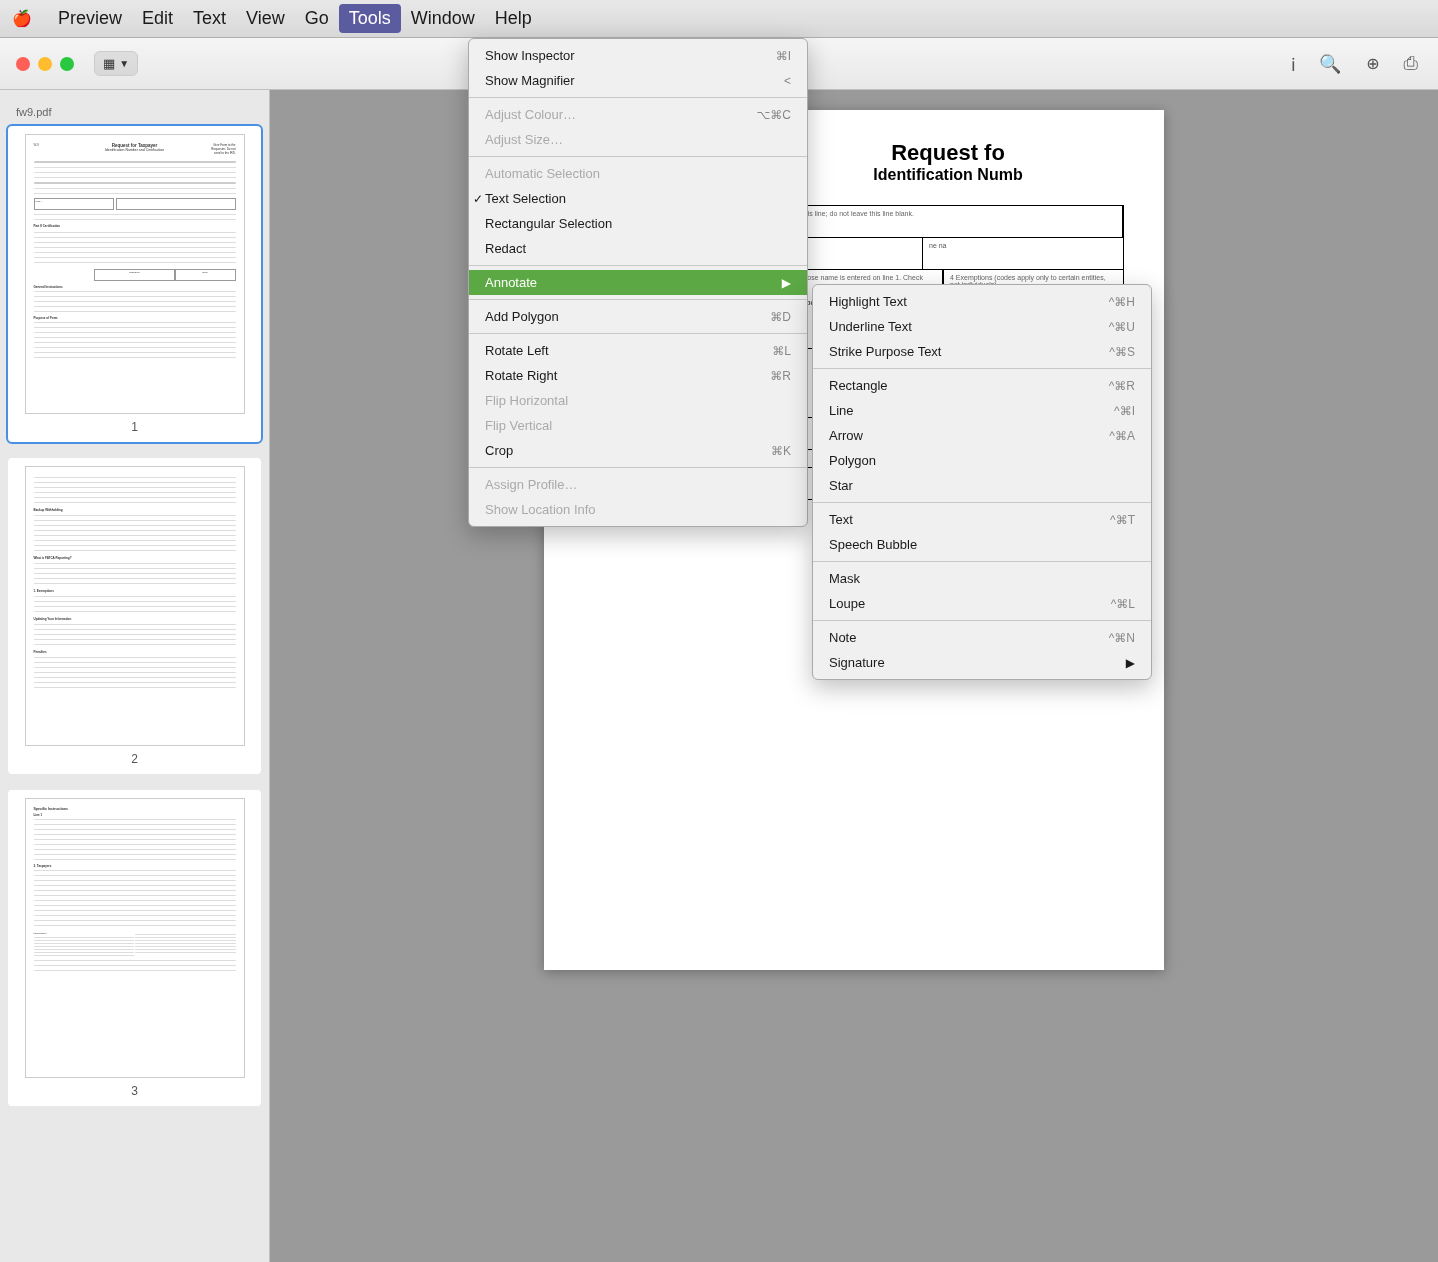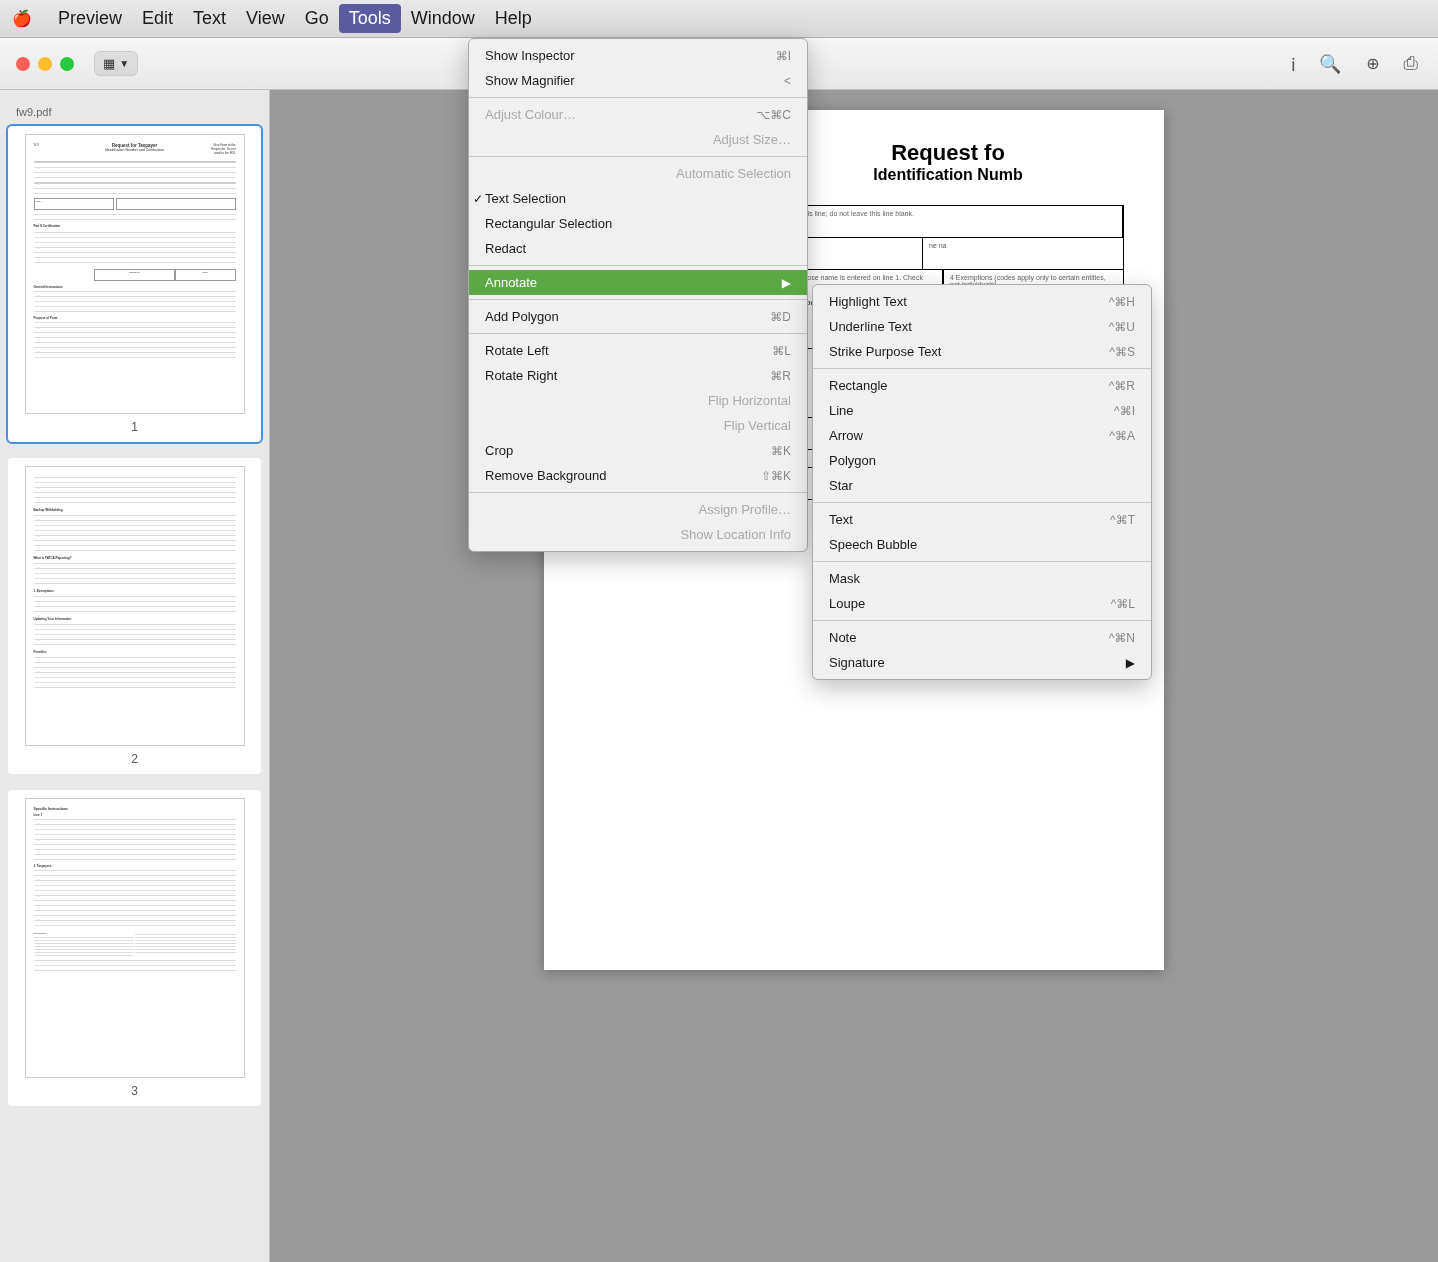--- a/index.html
+++ b/index.html
@@ -242,21 +242,20 @@
       align-items: center;
       padding: 5px 16px;
       font-size: 13px;
       color: #1a1a1a;
       cursor: pointer;
       position: relative;
     }
     .dropdown-item.disabled {
       color: #aaa;
       cursor: default;
-      justify-content: flex-end;
     }
     .dropdown-item.highlighted {
       background: #5ca845;
       color: white;
     }
     .dropdown-item.checked::before {
       content: '✓';
       position: absolute;
       left: 4px;
       font-size: 12px;
@@ -639,24 +638,20 @@
     <div class="dropdown-item disabled">
       <span>Flip Horizontal</span>
     </div>
     <div class="dropdown-item disabled">
       <span>Flip Vertical</span>
     </div>
     <div class="dropdown-item">
       <span>Crop</span>
       <span class="shortcut">⌘K</span>
     </div>
-    <div class="dropdown-item">
-      <span>Remove Background</span>
-      <span class="shortcut">⇧⌘K</span>
-    </div>
 
     <div class="menu-separator"></div>
 
     <div class="dropdown-item disabled">
       <span>Assign Profile…</span>
     </div>
     <div class="dropdown-item disabled">
       <span>Show Location Info</span>
     </div>
   </div>

